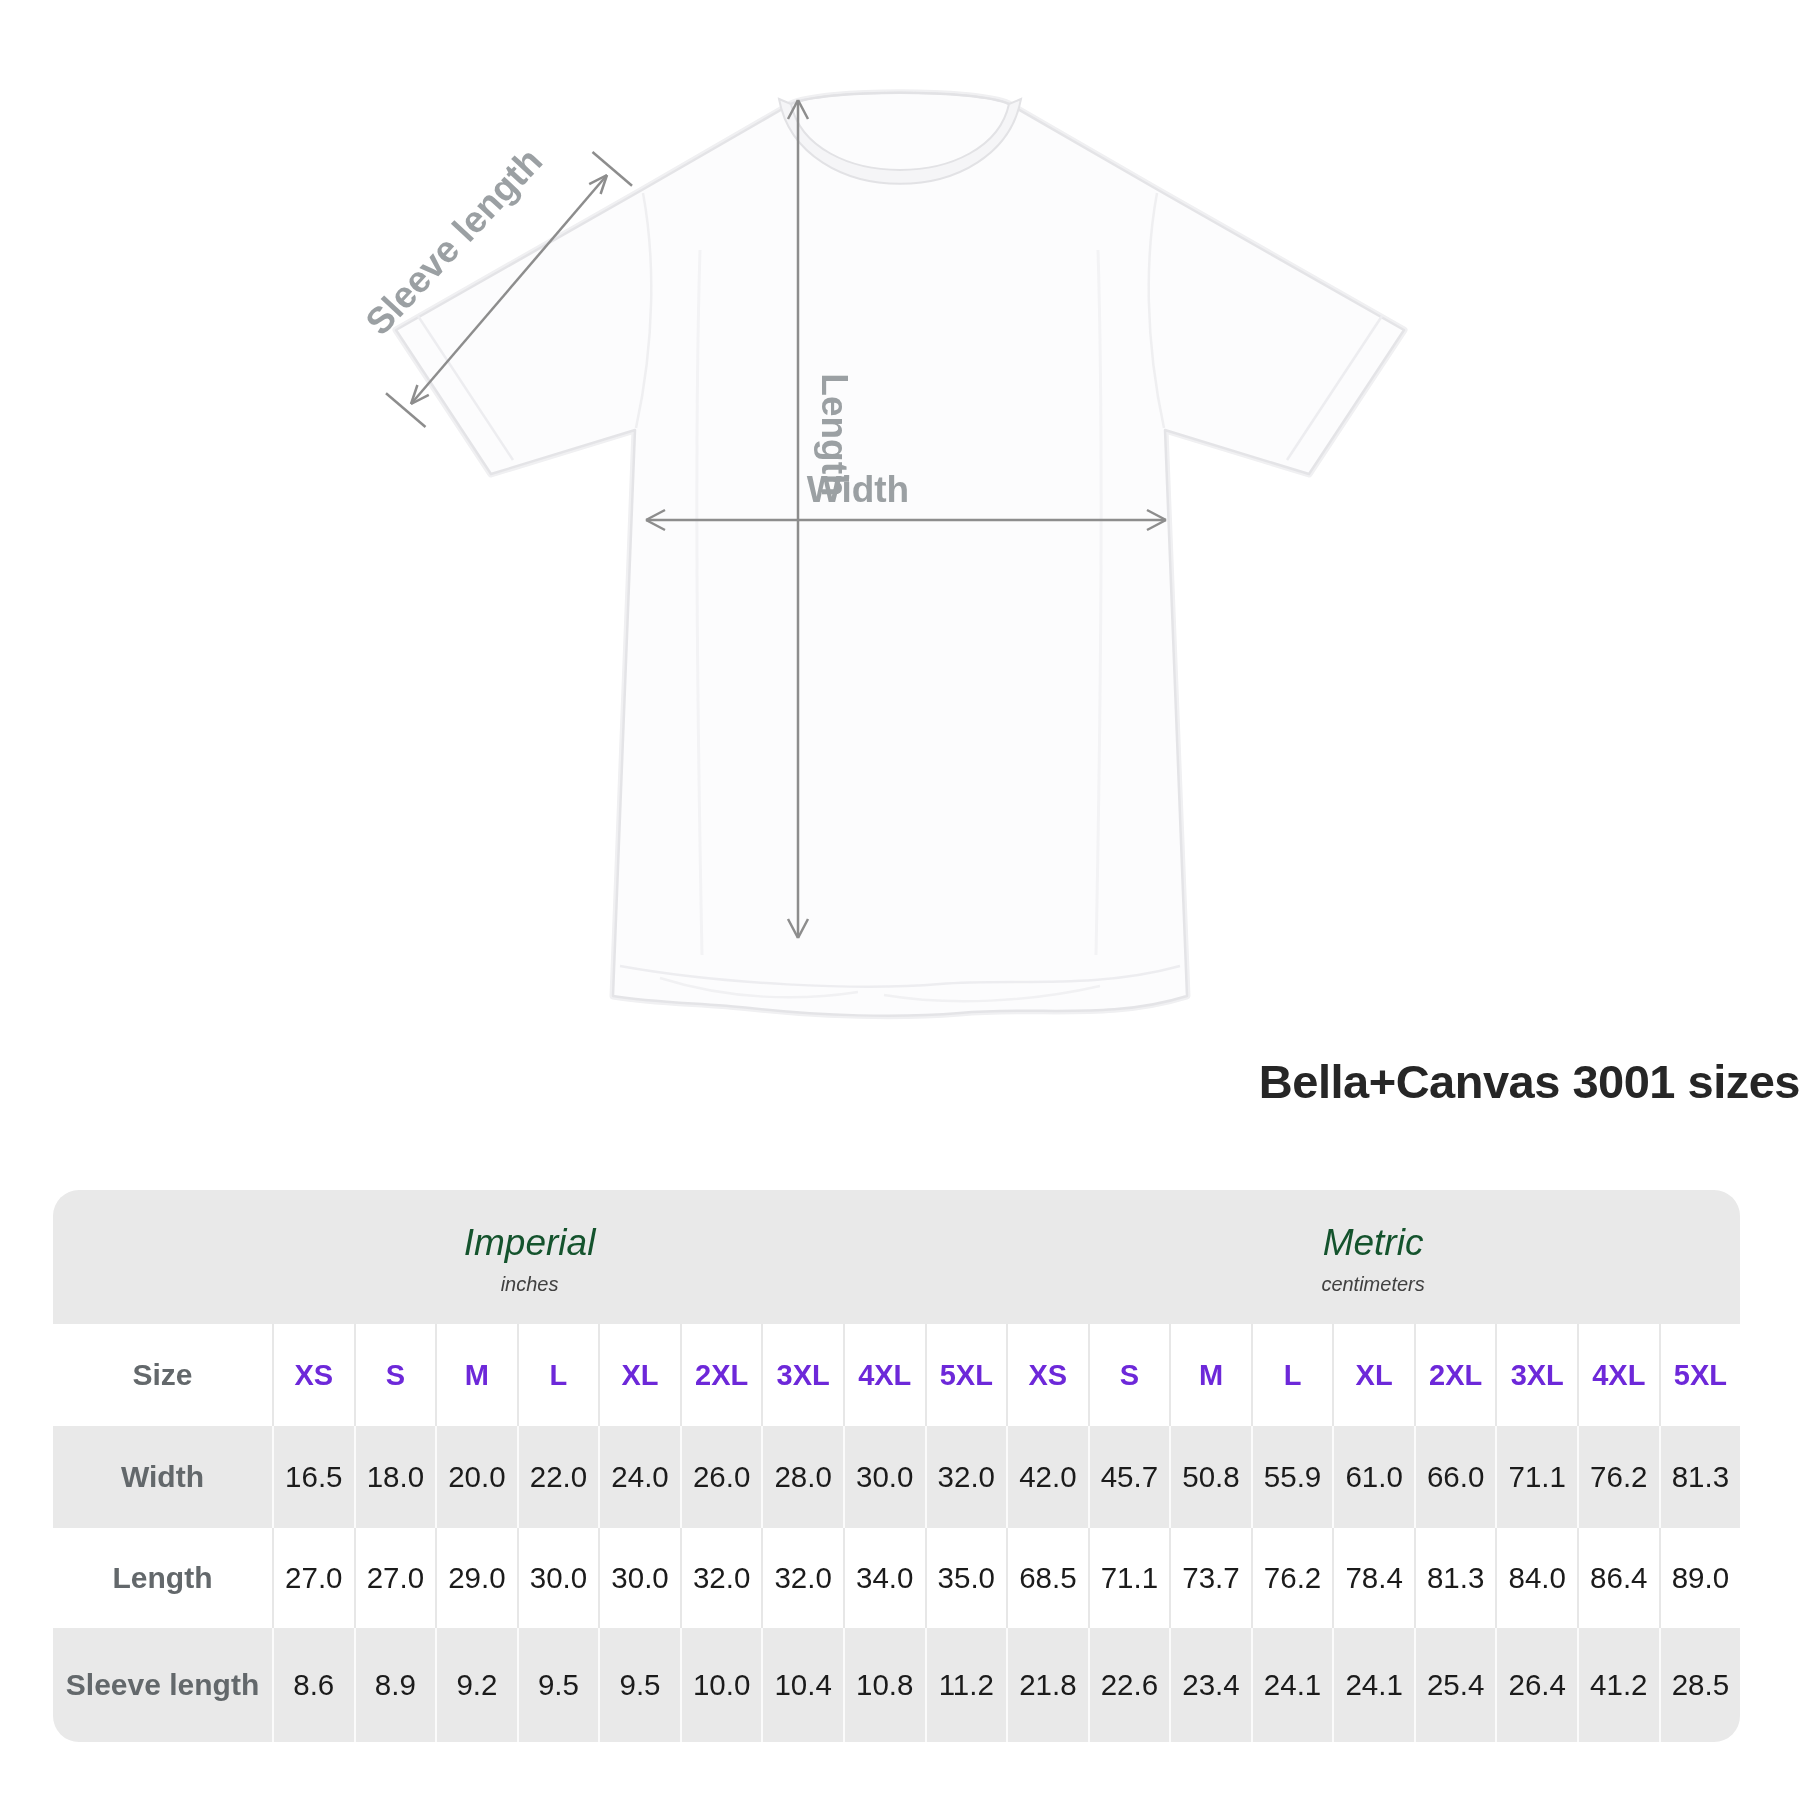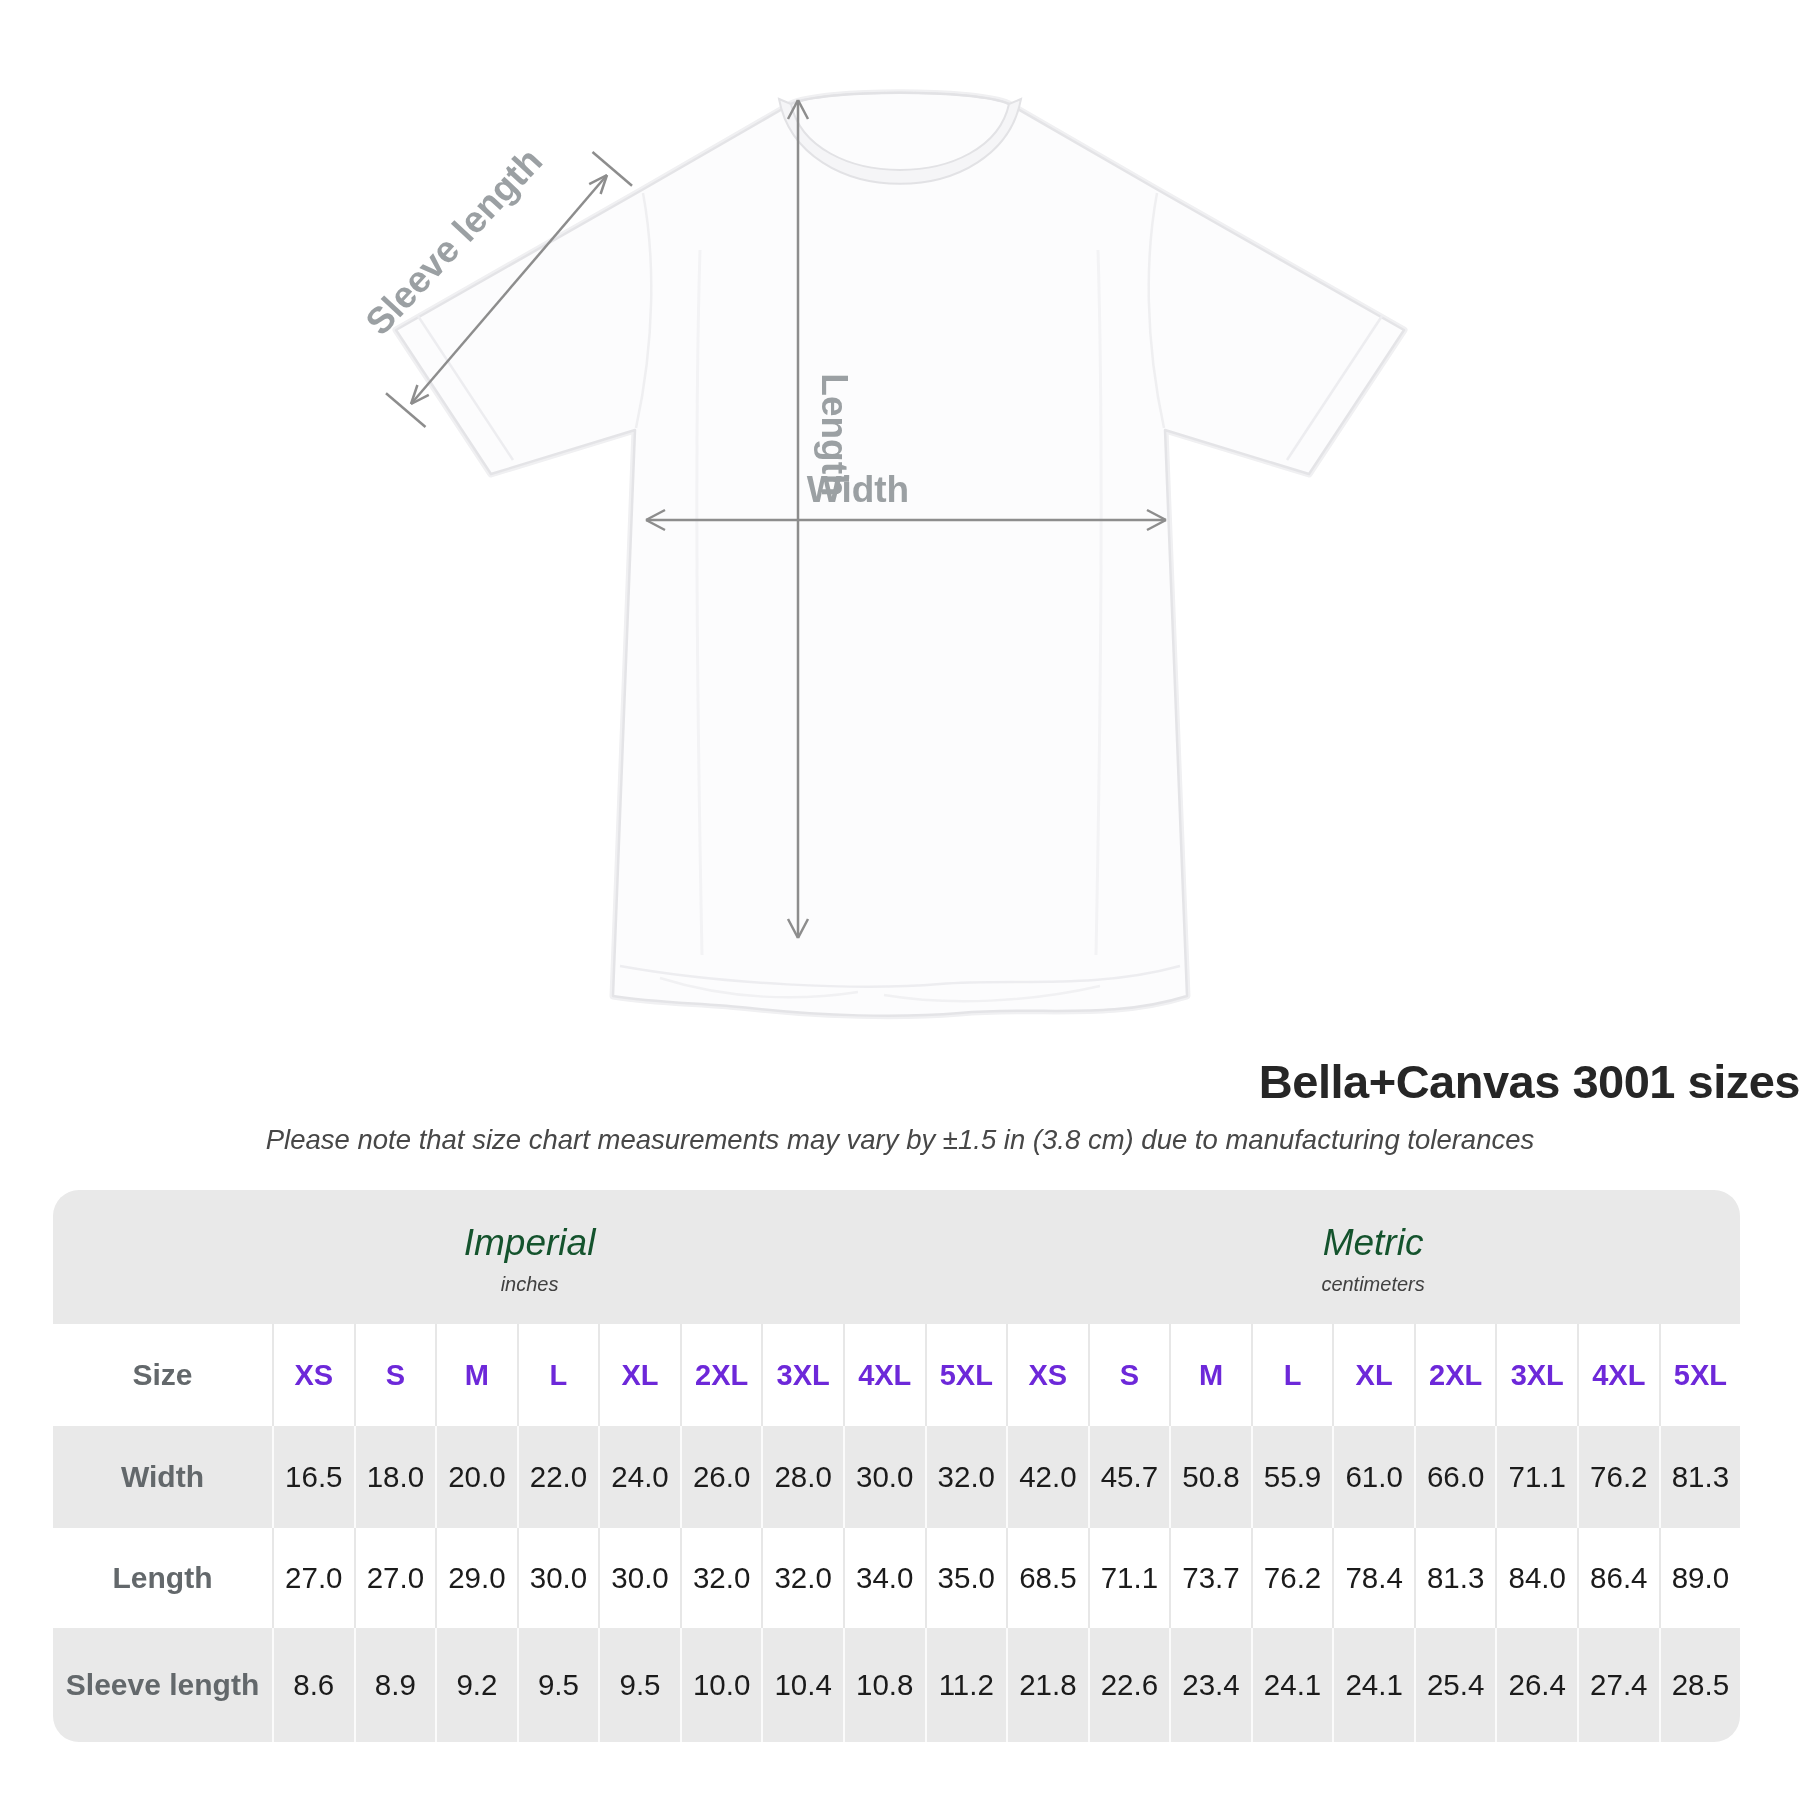--- a/index.html
+++ b/index.html
@@ -106,21 +106,20 @@
       <path d="M 592.5 152 L 632 185.8"></path>
       <path d="M 386 393.2 L 425.5 427"></path>
     </g>
 
     <text class="dim-label" text-anchor="middle" transform="translate(463,250) rotate(-47)">Sleeve length</text>
     <text class="dim-label" text-anchor="middle" transform="translate(822,435) rotate(90)">Length</text>
     <text class="dim-label" text-anchor="middle" transform="translate(858,502)">Width</text>
   </svg>
 
   <div id="title">Bella+Canvas 3001 sizes</div>
-  <div id="subtitle">Please note that size chart measurements may vary by ±1.5 in (3.8 cm) due to manufacturing tolerances</div>
 
   <div id="size-table">
     <div id="unit-band">
       <div class="unit-group imperial">
         <div class="unit-label">Imperial</div>
         <div class="unit-sublabel">inches</div>
       </div>
       <div class="unit-group metric">
         <div class="unit-label">Metric</div>
         <div class="unit-sublabel">centimeters</div>
@@ -201,19 +200,19 @@
           <div class="cell val-cell">10.4</div>
           <div class="cell val-cell">10.8</div>
           <div class="cell val-cell">11.2</div>
           <div class="cell val-cell">21.8</div>
           <div class="cell val-cell">22.6</div>
           <div class="cell val-cell">23.4</div>
           <div class="cell val-cell">24.1</div>
           <div class="cell val-cell">24.1</div>
           <div class="cell val-cell">25.4</div>
           <div class="cell val-cell">26.4</div>
-          <div class="cell val-cell">27.4</div>
+          <div class="cell val-cell">41.2</div>
           <div class="cell val-cell">28.5</div>
         </div>
       </div>
   </div>
 
 </div>
 
 </body></html>

